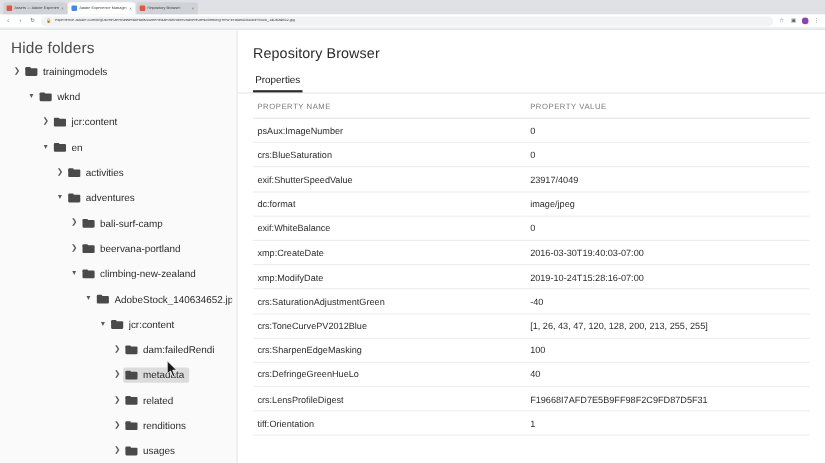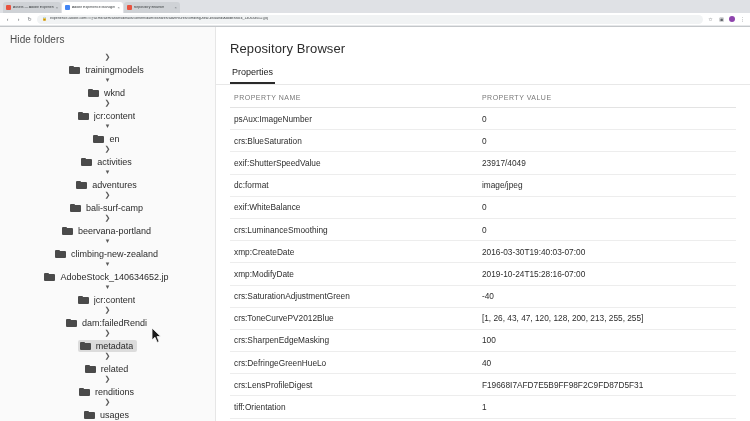--- a/index.html
+++ b/index.html
@@ -112,39 +112,38 @@
     width: 216px;
     flex: 0 0 216px;
     background: #fafafa;
     border-right: 1px solid #e6e6e6;
     overflow: hidden;
     position: relative;
   }
   .hide-folders {
     height: 24px;
     display: flex;
-    align-items: center;
+    align-items: flex-end;
     padding-left: 10px;
-    font-size: 10px;
+    font-size: 14px;
     color: #4b4b4b;
     letter-spacing: 0.1px;
   }
   .tree {
     padding-top: 2px;
   }
   .node {
     height: 23px;
     display: flex;
     align-items: center;
     font-size: 9px;
     color: #2b2b2b;
     white-space: nowrap;
     overflow: hidden;
     position: relative;
-    flex-direction: column;
   }
   .node.selected .node-label-wrap {
     background: #dcdcdc;
     border-radius: 2px;
   }
   .chev {
     width: 11px;
     flex: 0 0 11px;
     text-align: center;
     font-size: 7px;
@@ -468,24 +467,20 @@
             </tr>
             <tr>
               <td>dc:format</td>
               <td>image/jpeg</td>
             </tr>
             <tr>
               <td>exif:WhiteBalance</td>
               <td>0</td>
             </tr>
             <tr>
-              <td>crs:LuminanceSmoothing</td>
-              <td>0</td>
-            </tr>
-            <tr>
               <td>xmp:CreateDate</td>
               <td>2016-03-30T19:40:03-07:00</td>
             </tr>
             <tr>
               <td>xmp:ModifyDate</td>
               <td>2019-10-24T15:28:16-07:00</td>
             </tr>
             <tr>
               <td>crs:SaturationAdjustmentGreen</td>
               <td>-40</td>

